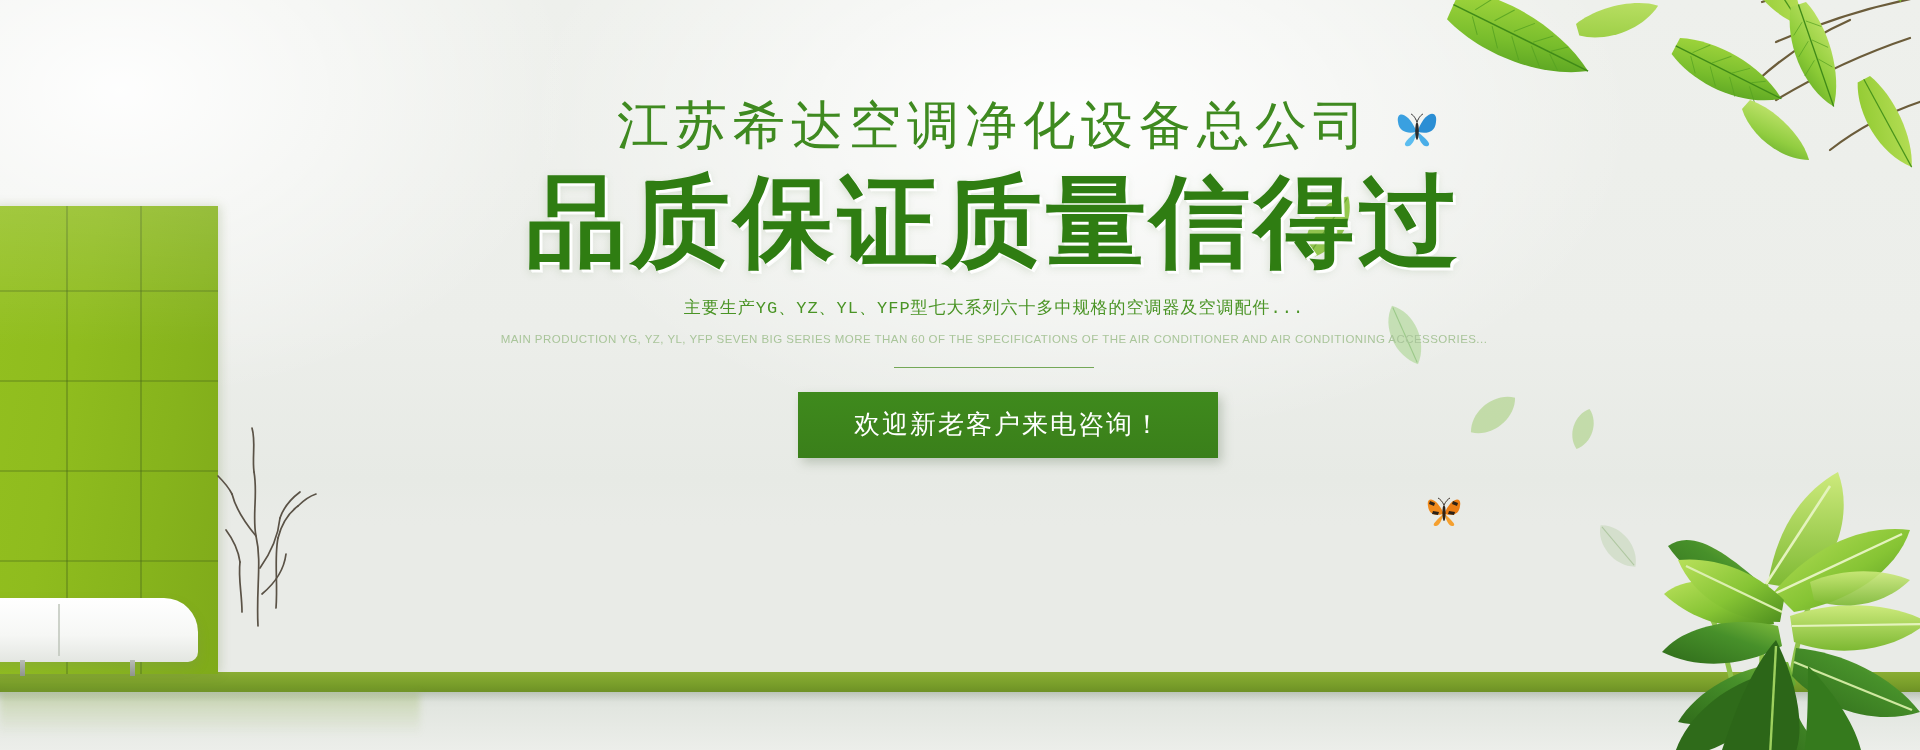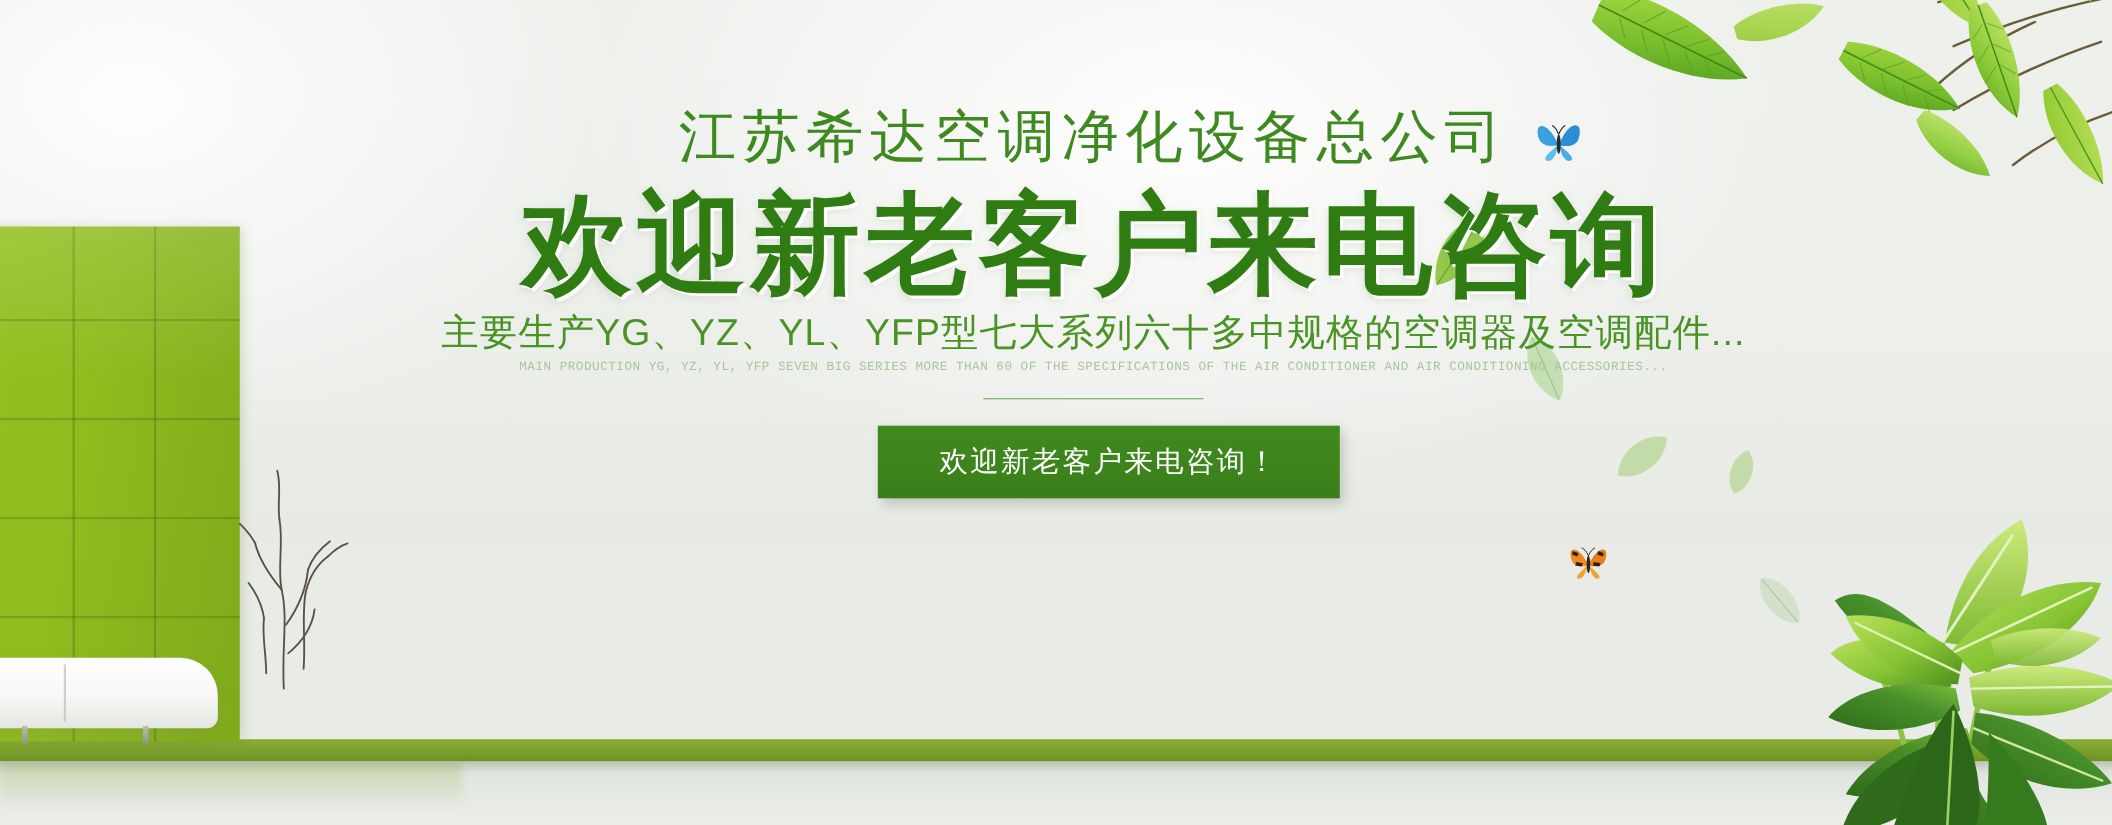--- a/index.html
+++ b/index.html
@@ -105,35 +105,35 @@
     color:#2f7d12;
     line-height:1.16;
     white-space:nowrap;
     text-shadow:
       2px 2px 0 rgba(255,255,255,.95),
       3px 3px 0 rgba(255,255,255,.85),
       0 3px 8px rgba(120,150,100,.25);
     font-family:"DejaVu Sans","Liberation Sans",sans-serif;
   }
   .subtitle{
-    margin-top:0;
-    font-size:34px;
+    margin-top:16px;
+    font-size:17px;
     font-weight:400;
     letter-spacing:1px;
     color:#4a9425;
     white-space:nowrap;
-    font-family:Liberation Sans, sans-serif;
+    font-family:Liberation Mono, monospace;
   }
   .subtitle-en{
-    margin-top:1px;
+    margin-top:14px;
     font-size:11.5px;
     letter-spacing:.45px;
     color:#a9c59a;
     white-space:nowrap;
-    font-family:Liberation Mono, monospace;
+    font-family:Liberation Sans, sans-serif;
     font-variant:small-caps;
     text-transform:uppercase;
   }
   .divider{
     margin-top:22px;
     width:200px; height:1px;
     background:#5e9b3c;
     opacity:.85;
   }
   .cta-wrap{ margin-top:24px; position:relative; }
@@ -420,21 +420,21 @@
       <path d="M386 214 C408 258 416 306 404 330 L330 330 C344 288 360 244 386 214 Z" fill="#2c6618"></path>
       <path d="M386 220 L380 330" stroke="#9ed05e" stroke-width="2.4" fill="none"></path>
       <path d="M418 240 C450 272 470 310 472 330 L414 330 C418 300 418 266 418 240 Z" fill="#357a1d"></path>
     </g>
   </svg>
 
   <div class="content">
 
     <div class="company-name">江苏希达空调净化设备总公司</div>
 
-    <div class="headline">欢迎新老客户来电咨询</div>
+    <div class="headline">品质保证质量信得过</div>
 
     <div class="subtitle">主要生产YG、YZ、YL、YFP型七大系列六十多中规格的空调器及空调配件...</div>
 
     <div class="subtitle-en">MAIN PRODUCTION YG, YZ, YL, YFP SEVEN BIG SERIES MORE THAN 60 OF THE SPECIFICATIONS OF THE AIR CONDITIONER AND AIR CONDITIONING ACCESSORIES...</div>
 
     <div class="divider"></div>
 
     <div class="cta-wrap">
       <button class="cta">欢迎新老客户来电咨询！</button>
     </div>

